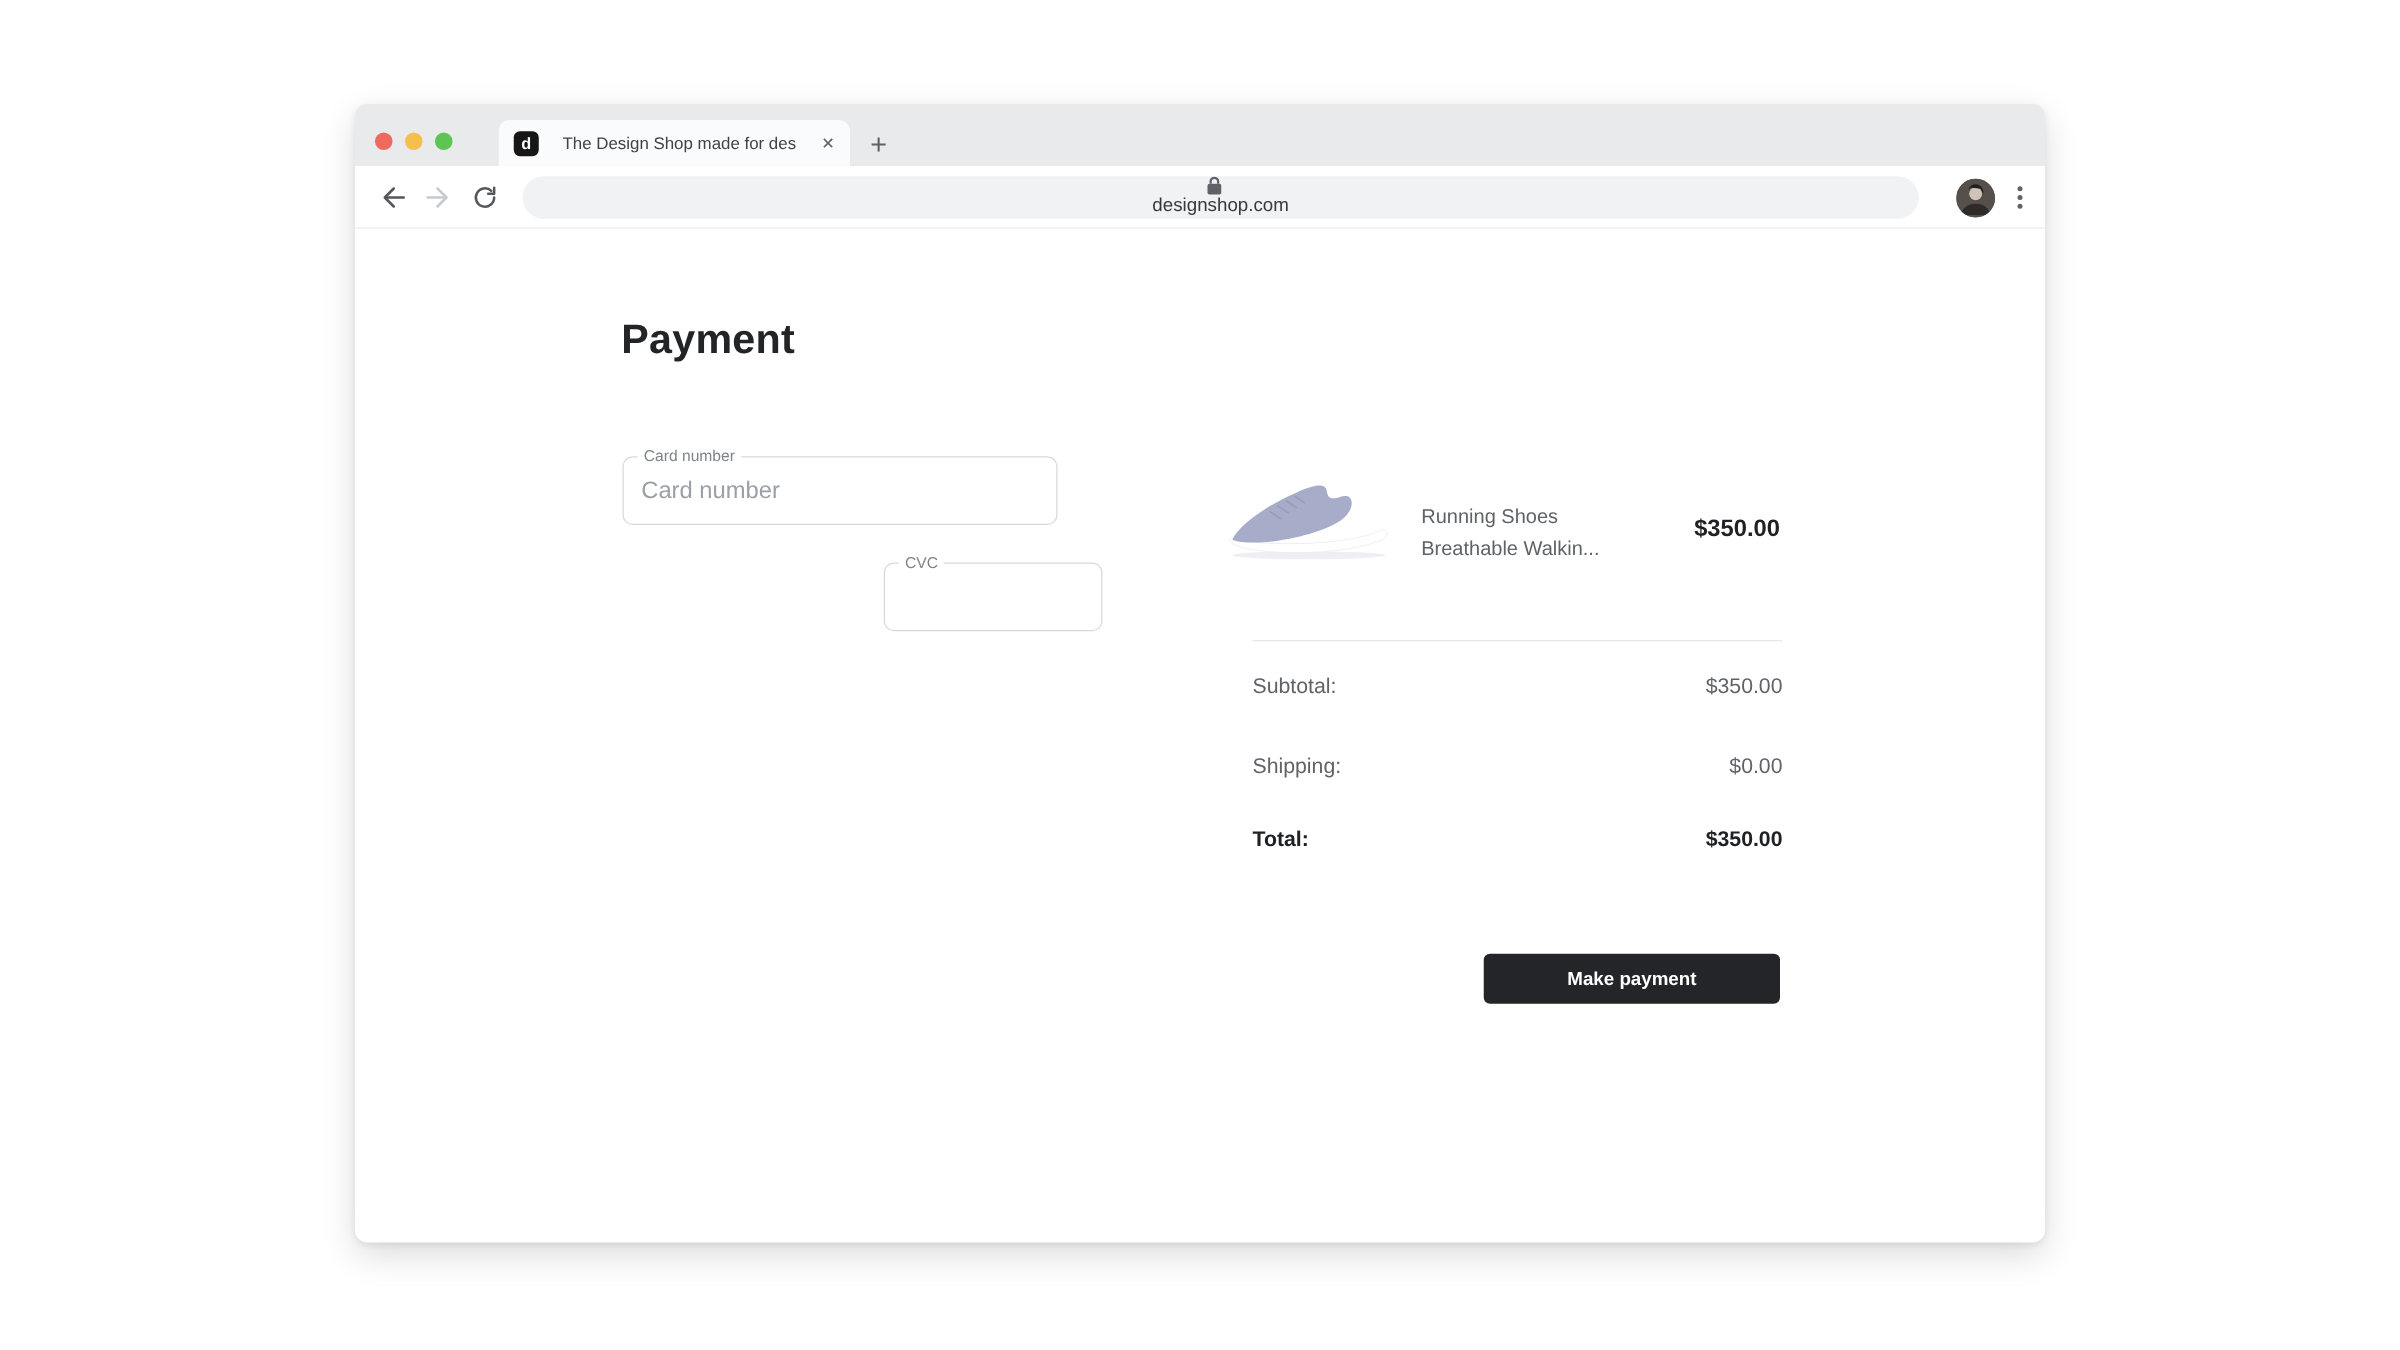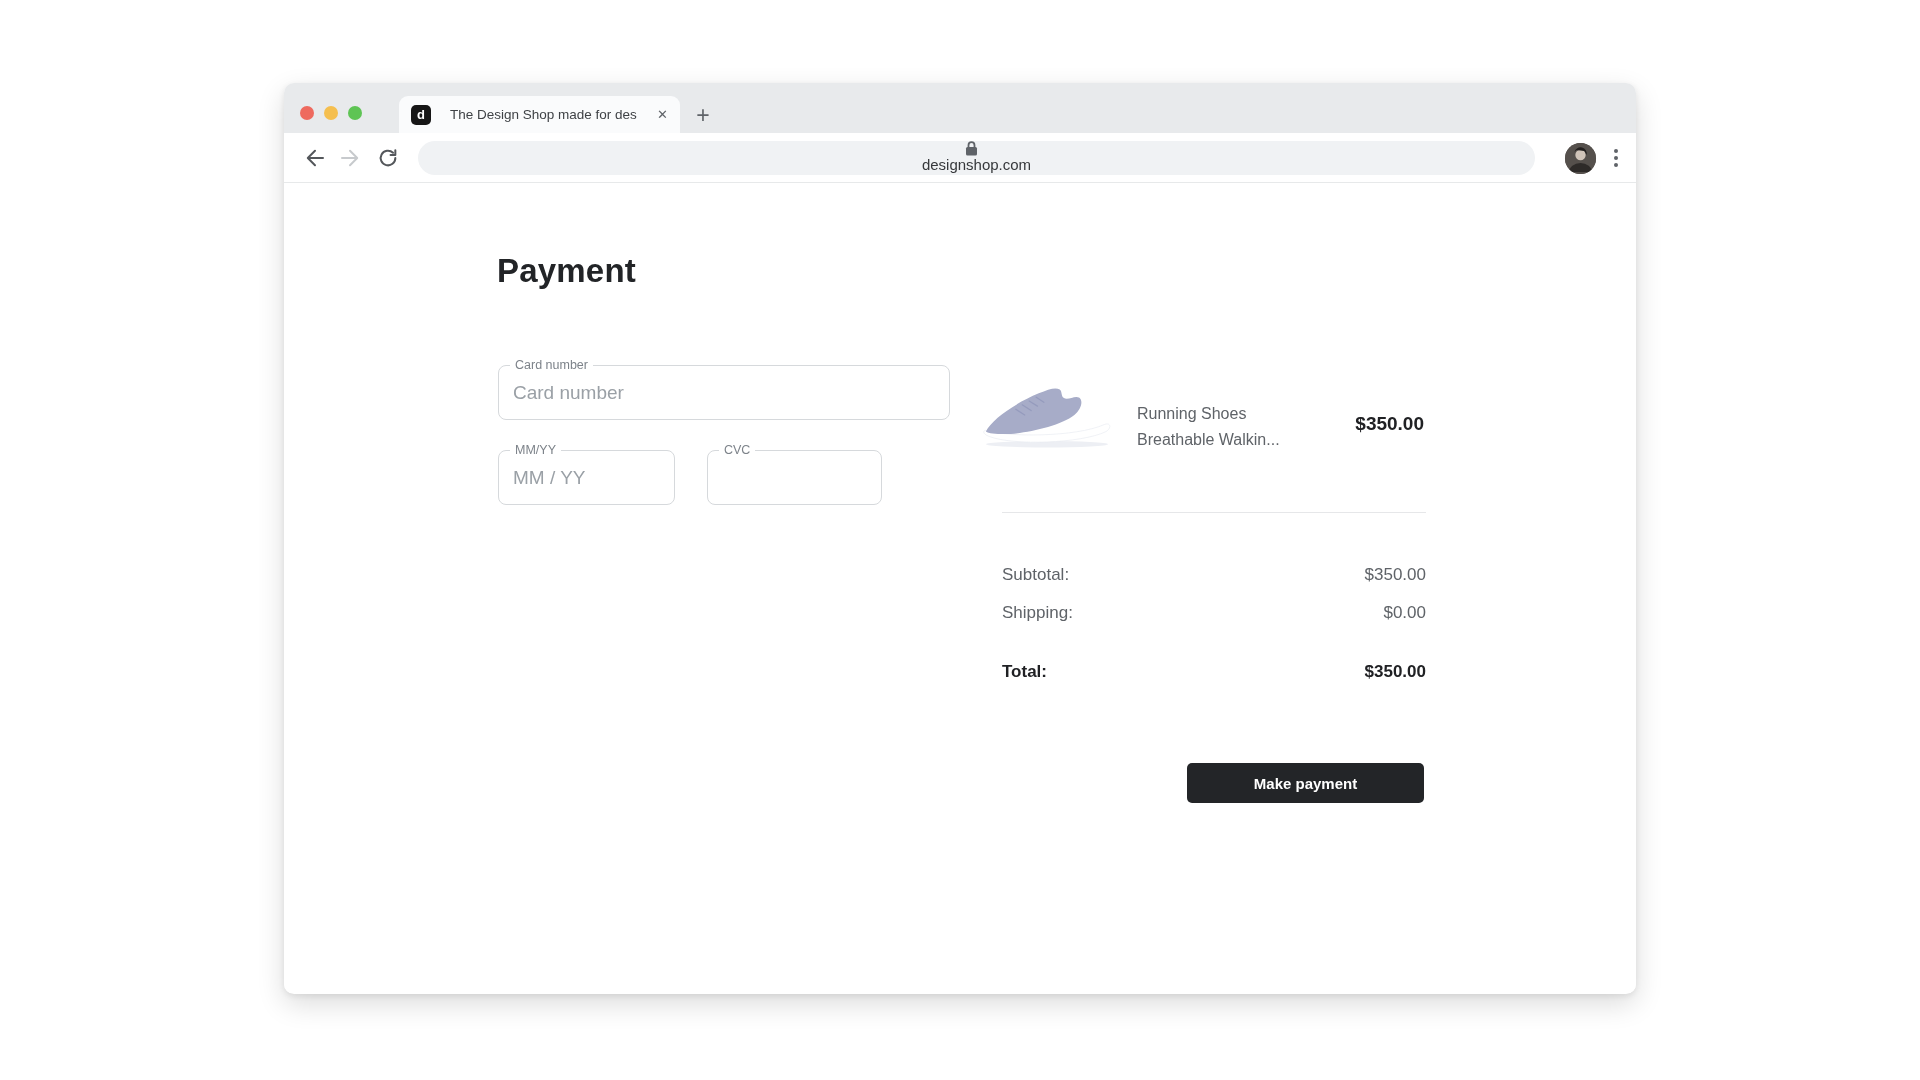--- a/index.html
+++ b/index.html
@@ -75,21 +75,21 @@
   .field-label {
     position:absolute; top:-9px; left:11px; background:#ffffff; padding:0 5px;
     font-size:12.5px; color:#7d838a; line-height:16px; white-space:nowrap;
   }
   .field input {
     width:100%; height:100%; border:none; outline:none; background:transparent;
     border-radius:8px; padding:0 14px; font-size:19px; color:#3c4043;
     font-family:"Liberation Sans", sans-serif;
   }
   .field input::placeholder { color:#9aa0a6; opacity:1; }
-  .f-card   { left:214px; top:182px; width:452px; height:55px; }
+  .f-card   { left:214px; top:182px; width:348px; height:55px; }
   .f-expiry { left:214px; top:267px; width:177px; height:55px; }
   .f-cvc    { left:423px; top:267px; width:175px; height:55px; }
   .f-name   { left:214px; top:354px; width:384px; height:55px; }
 
   
   .shoe-img { position:absolute; left:694px; top:197px; width:138px; height:70px; }
   .product-name {
     position:absolute; left:853px; top:218px; font-size:16px; line-height:26px; color:#5f6368;
   }
   .product-price {
@@ -97,21 +97,21 @@
     font-size:19px; font-weight:700; color:#202124;
   }
   .summary-divider {
     position:absolute; left:718px; top:329px; width:424px; height:1px; background:#e6e7e9;
   }
   .sum-row {
     position:absolute; left:718px; width:424px; height:24px;
     display:flex; justify-content:space-between; align-items:center;
     font-size:17px; color:#5f6368;
   }
-  .sum-row.r0 { top:380px;gap:45px; }
+  .sum-row.r0 { top:354px;gap:45px; }
   .sum-row.r1 { top:418px; }
   .sum-row.r2 { top:477px; color:#202124; font-weight:700; }
   .pay-button {
     position:absolute; left:903px; top:580px; width:237px; height:40px;
     border:none; border-radius:5px; color:#ffffff;
     font-size:15px; font-weight:700; font-family:"Liberation Sans", sans-serif;
     display:flex; align-items:center; justify-content:center; cursor:pointer;
   }
 </style>
 </head>
@@ -170,24 +170,20 @@
     </div>
   </div>
 
   <div class="content">
     <h1 class="page-heading">Payment</h1>
 
     <div class="field f-card">
       <span class="field-label">Card number</span>
       <input type="text" placeholder="Card number" style="">
     </div>
-    <div class="field f-expiry">
-      <span class="field-label">MM/YY</span>
-      <input type="text" placeholder="MM / YY" style="">
-    </div>
     <div class="field f-cvc">
       <span class="field-label">CVC</span>
       <input type="text" placeholder="" style="">
     </div>
 
     <svg class="shoe-img" viewBox="0 0 210 110" preserveAspectRatio="xMidYMid meet">
       <ellipse cx="105" cy="101" rx="96" ry="5" fill="#edeff4"></ellipse>
       <path d="M8 79 C 42 90 150 90 195 70 C 205 66 207 75 198 81 C 158 100 52 103 15 89 C 6 86 3 81 8 79 Z" fill="#ffffff" stroke="#e8eaf0" stroke-width="1"></path>
       <path d="M9 81 C 18 62 54 37 92 21 C 108 14 119 11 125 15 C 129 18 127 25 131 28 C 138 33 149 23 156 28 C 162 33 159 46 148 55 C 125 73 68 85 38 85 C 24 85 13 84 9 81 Z" fill="#a7acc8" style="fill: rgb(167, 172, 200);"></path>
       <path d="M56 46 l14 9 M66 39 l14 9 M77 33 l13 8 M88 27 l12 8" stroke="#959bbd" stroke-width="2" stroke-linecap="round" fill="none"></path>

